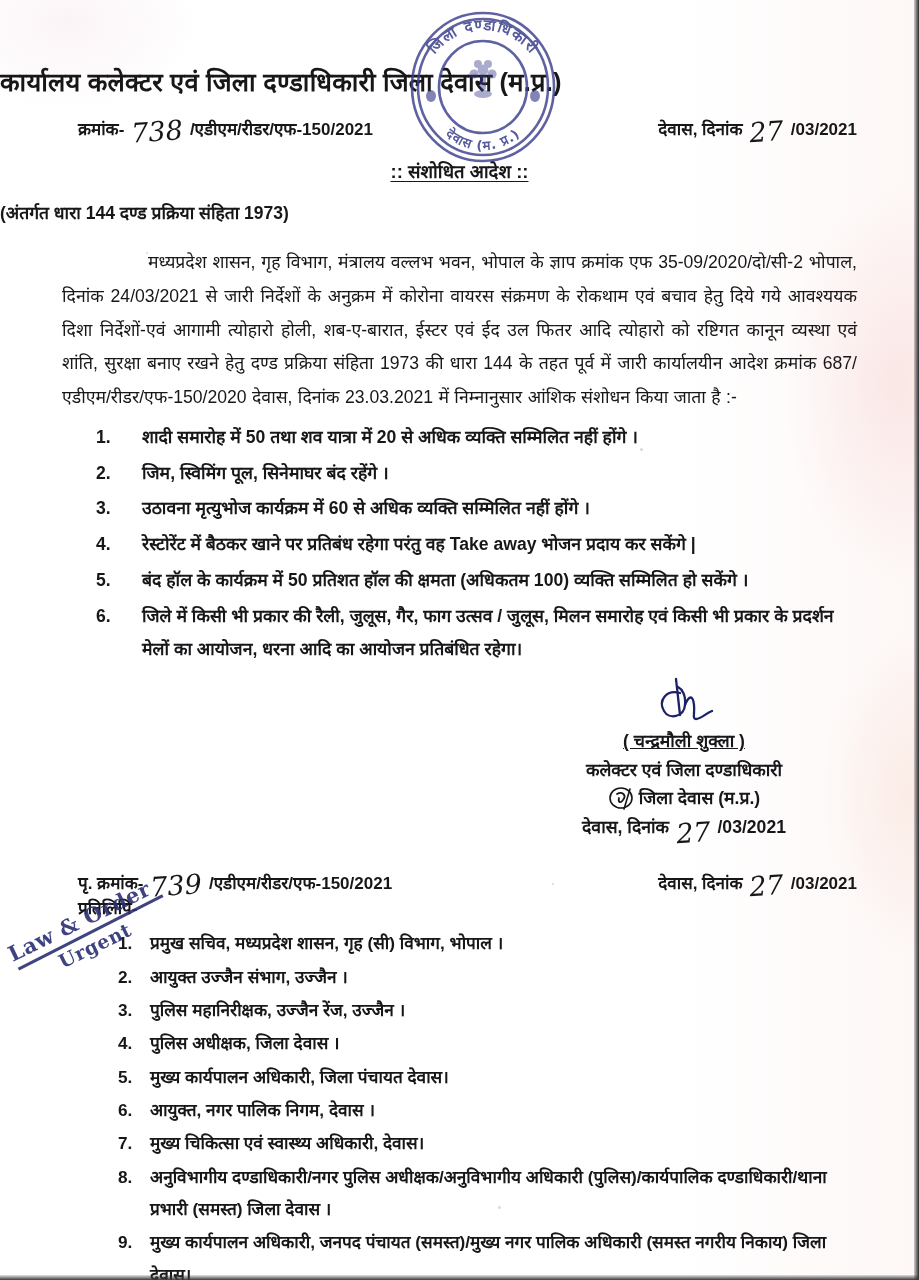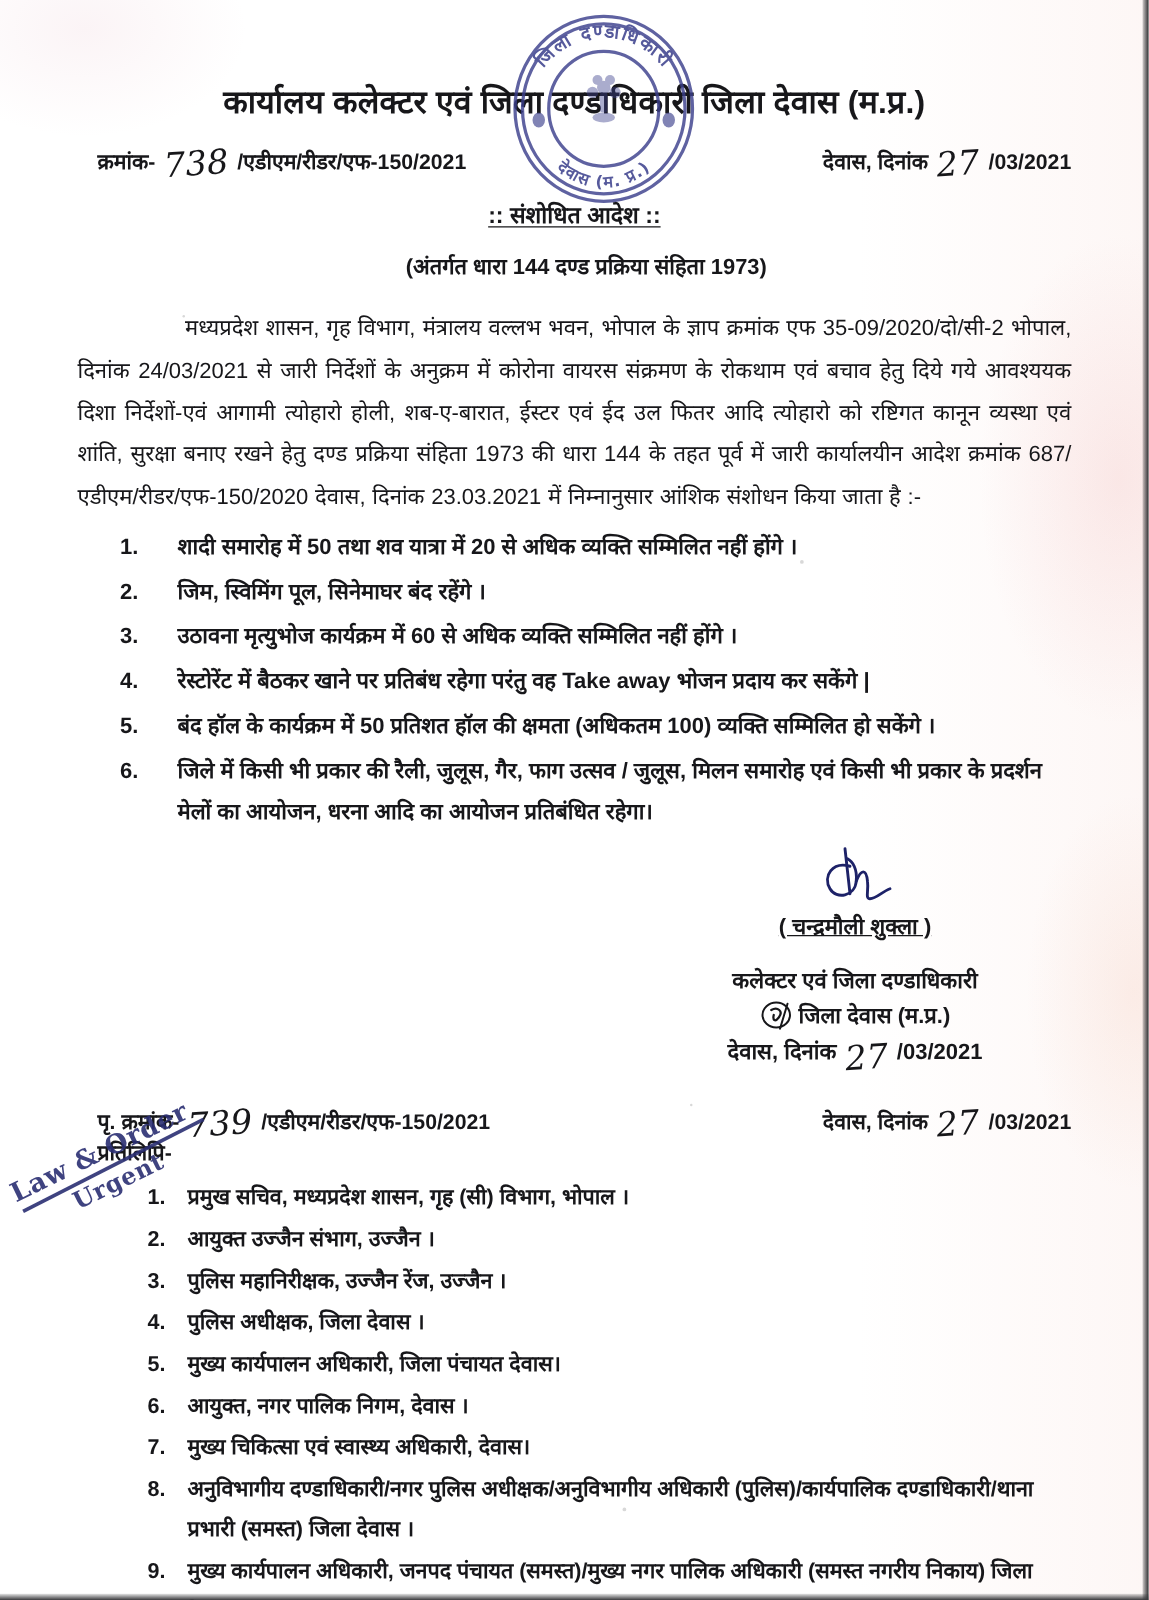--- a/index.html
+++ b/index.html
@@ -53,21 +53,21 @@
     position: absolute; left: 0; bottom: 0;
     width: 100%; height: 5px;
     background: linear-gradient(to bottom, rgba(40,40,42,.12), #3a3a3d);
     z-index: 6; pointer-events: none;
   }
 
   .content { position: relative; z-index: 3; }
 
   
   .doc-title {
-    text-align: center;
+    text-align: left;
     font-size: 25.5px;
     font-weight: 700;
     letter-spacing: .2px;
     margin: 68px 0 0 0;
     line-height: 1.1;
   }
 
   .ref-row {
     display: flex;
     align-items: flex-end;
@@ -94,25 +94,24 @@
   .order-kicker {
     text-align: center;
     font-size: 18.5px;
     font-weight: 700;
     margin-top: 18px;
     text-decoration: underline;
     text-underline-offset: 3px;
     text-decoration-thickness: 1px;
   }
   .order-act {
-    text-align: center;
+    text-align: left;
     font-size: 17.5px;
     font-weight: 700;
     margin-top: 17px;
-    padding-left: 19px;
   }
 
   
   .body-para {
     margin: 22px 62px 0 62px;
     font-size: 17.6px;
     font-weight: 400;
     line-height: 1.92;
     text-align: justify;
     text-indent: 86px;
@@ -141,21 +140,21 @@
   
   .sig-block {
     text-align: center;
     font-size: 17.6px;
     font-weight: 700;
     line-height: 1.62;
     width: 330px;
   }
   .sig-block-top { margin: 8px 70px 0 auto; }
   .sig-name { white-space: nowrap; text-decoration: underline; }
-  .sig-role { white-space: nowrap; margin-top: 14px; }
+  .sig-role { white-space: nowrap; }
   .sig-place { white-space: nowrap; }
   .sig-date { white-space: nowrap; display: flex; justify-content: center; align-items: flex-end; }
 
   
   .signature-mark { display: block; margin: 0 auto -6px auto; }
   .seal-initial { display: inline-block; vertical-align: -7px; margin-right: 1px; }
 
   
   .copy-head {
     margin: 30px 62px 0 78px;

